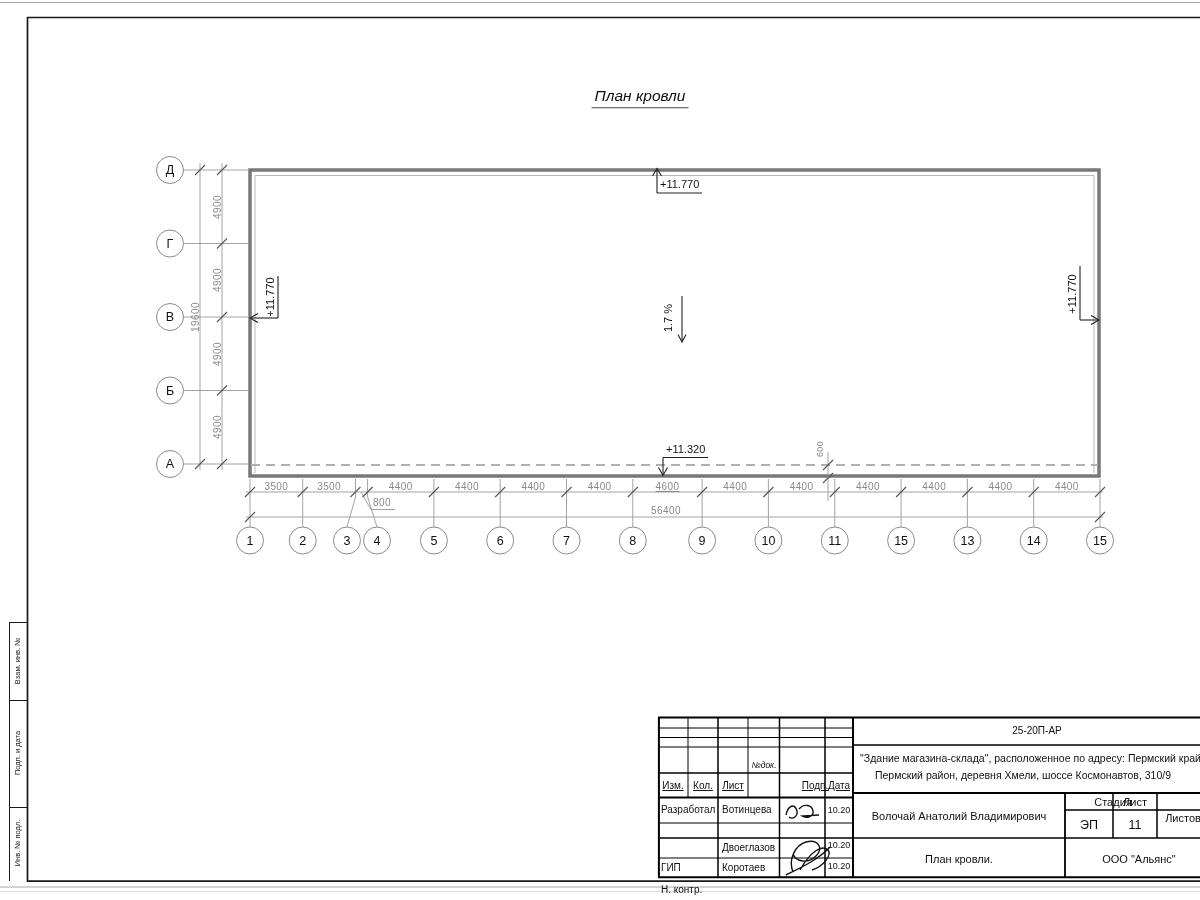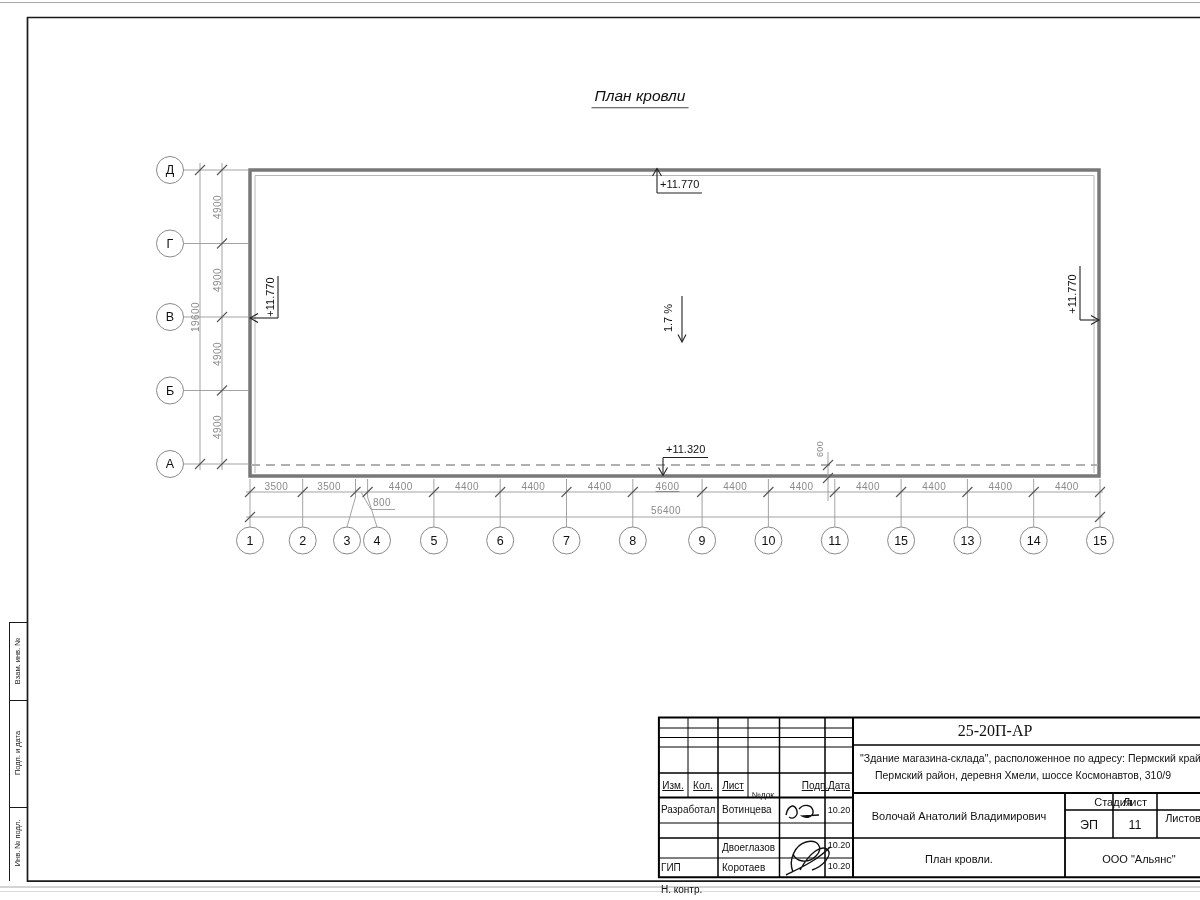--- a/index.html
+++ b/index.html
@@ -199,35 +199,35 @@
   <div class="t rot elev" style="left:1072px;top:294px;">+11.770</div>
   <div class="t rot elev" style="left:668px;top:318px;">1.7 %</div>
   <div class="t rot dim" style="left:820px;top:449px;font-size:9px;">600</div>
   <div class="t dim" style="left:382px;top:503px;">800</div>
   <div class="t rot dim" style="left:196px;top:317px;">19600</div>
   <div class="t dim" style="left:666px;top:511px;">56400</div>
 
   <div class="t tb" style="left:673px;top:786px;">Изм.</div>
   <div class="t tb" style="left:703px;top:786px;">Кол.</div>
   <div class="t tb" style="left:733px;top:786px;">Лист</div>
-  <div class="t tb-xs" style="left:764px;top:795px;">№док.</div>
+  <div class="t tb-xs" style="left:764px;top:765px;font-style:italic;">№док.</div>
   <div class="t tb" style="left:802px;top:786px;padding-left:26px;">Подп.</div>
   <div class="t tb" style="left:839px;top:786px;">Дата</div>
 
   <div class="t la tb-sm" style="left:661px;top:810px;">Разработал</div>
   <div class="t la tb-sm" style="left:722px;top:810px;">Вотинцева</div>
   <div class="t tb-dt" style="left:839px;top:810px;">10.20</div>
   <div class="t la tb-sm" style="left:661px;top:881px;margin-top:9px;">Н. контр.</div>
   <div class="t la tb-sm" style="left:722px;top:848px;">Двоеглазов</div>
   <div class="t tb-dt" style="left:839px;top:845px;">10.20</div>
   <div class="t la tb-sm" style="left:661px;top:868px;">ГИП</div>
   <div class="t la tb-sm" style="left:722px;top:868px;">Коротаев</div>
   <div class="t tb-dt" style="left:839px;top:866px;">10.20</div>
 
-  <div class="t tb-md" style="left:995px;top:731px;font-size:16px;font-family:Liberation Serif, serif;">25-20П-АР</div>
+  <div class="t tb-md" style="left:1037px;top:731px;font-size:10px;">25-20П-АР</div>
   <div class="t tb-p" style="left:1032px;top:758px;">"Здание магазина-склада", расположенное по адресу: Пермский край,</div>
   <div class="t tb-p" style="left:1023px;top:775px;">Пермский район, деревня Хмели, шоссе Космонавтов, 310/9</div>
   <div class="t tb-c" style="left:959px;top:816px;">Волочай Анатолий Владимирович</div>
   <div class="t tb-c" style="left:1089px;top:802px;margin-left:24px;">Стадия</div>
   <div class="t tb-c" style="left:1135px;top:802px;">Лист</div>
   <div class="t tb-c" style="left:1183px;top:802px;margin-top:16px;">Листов</div>
   <div class="t tb-md" style="left:1089px;top:825px;">ЭП</div>
   <div class="t tb-md" style="left:1135px;top:825px;">11</div>
   <div class="t tb-lg" style="left:959px;top:859px;">План кровли.</div>
   <div class="t tb-lg" style="left:1139px;top:859px;">ООО "Альянс"</div>

